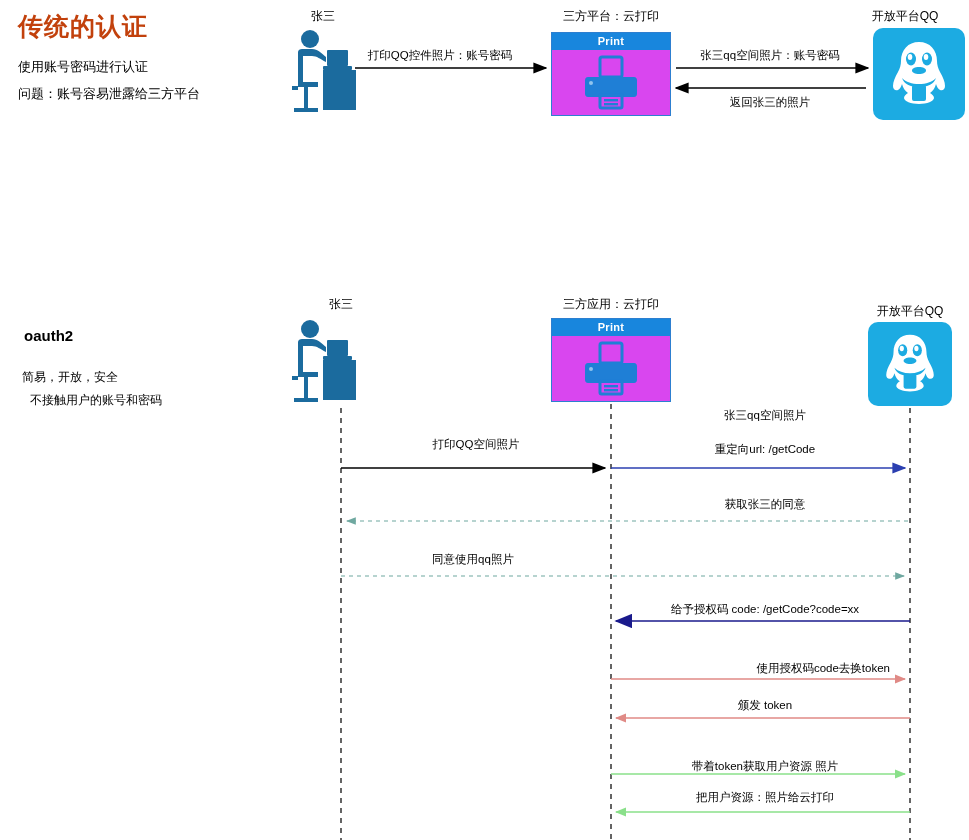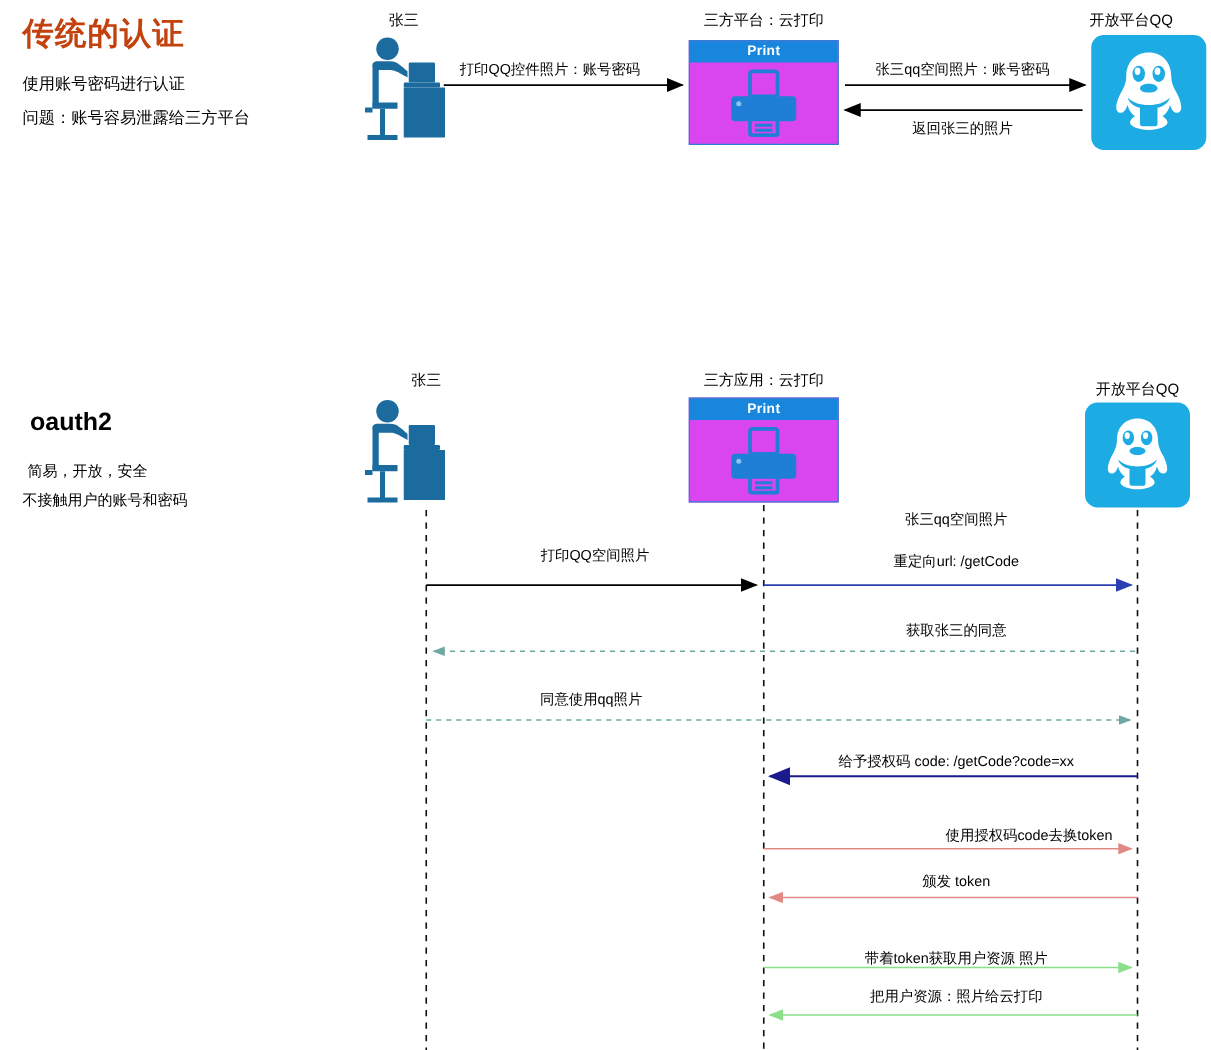--- a/index.html
+++ b/index.html
@@ -34,32 +34,32 @@
   }
   #trad-sub2 {
     left: 18px; top: 85px;
     font-size: 13px;
     white-space: nowrap;
   }
 
   
   #oauth-title {
     left: 24px; top: 327px;
-    font-size: 20px;
+    font-size: 15px;
     font-weight: 700;
     white-space: nowrap;
   }
   #oauth-sub1 {
     left: 22px; top: 369px;
     font-size: 12px;
     font-family: "Liberation Serif", "DejaVu Serif", serif;
     white-space: nowrap;
   }
   #oauth-sub2 {
-    left: 18px; top: 392px;
+    left: 30px; top: 392px;
     font-size: 12px;
     white-space: nowrap;
   }
 
   
   .actor-caption {
     font-size: 12px;
     color: #000;
     white-space: nowrap;
     text-align: center;

